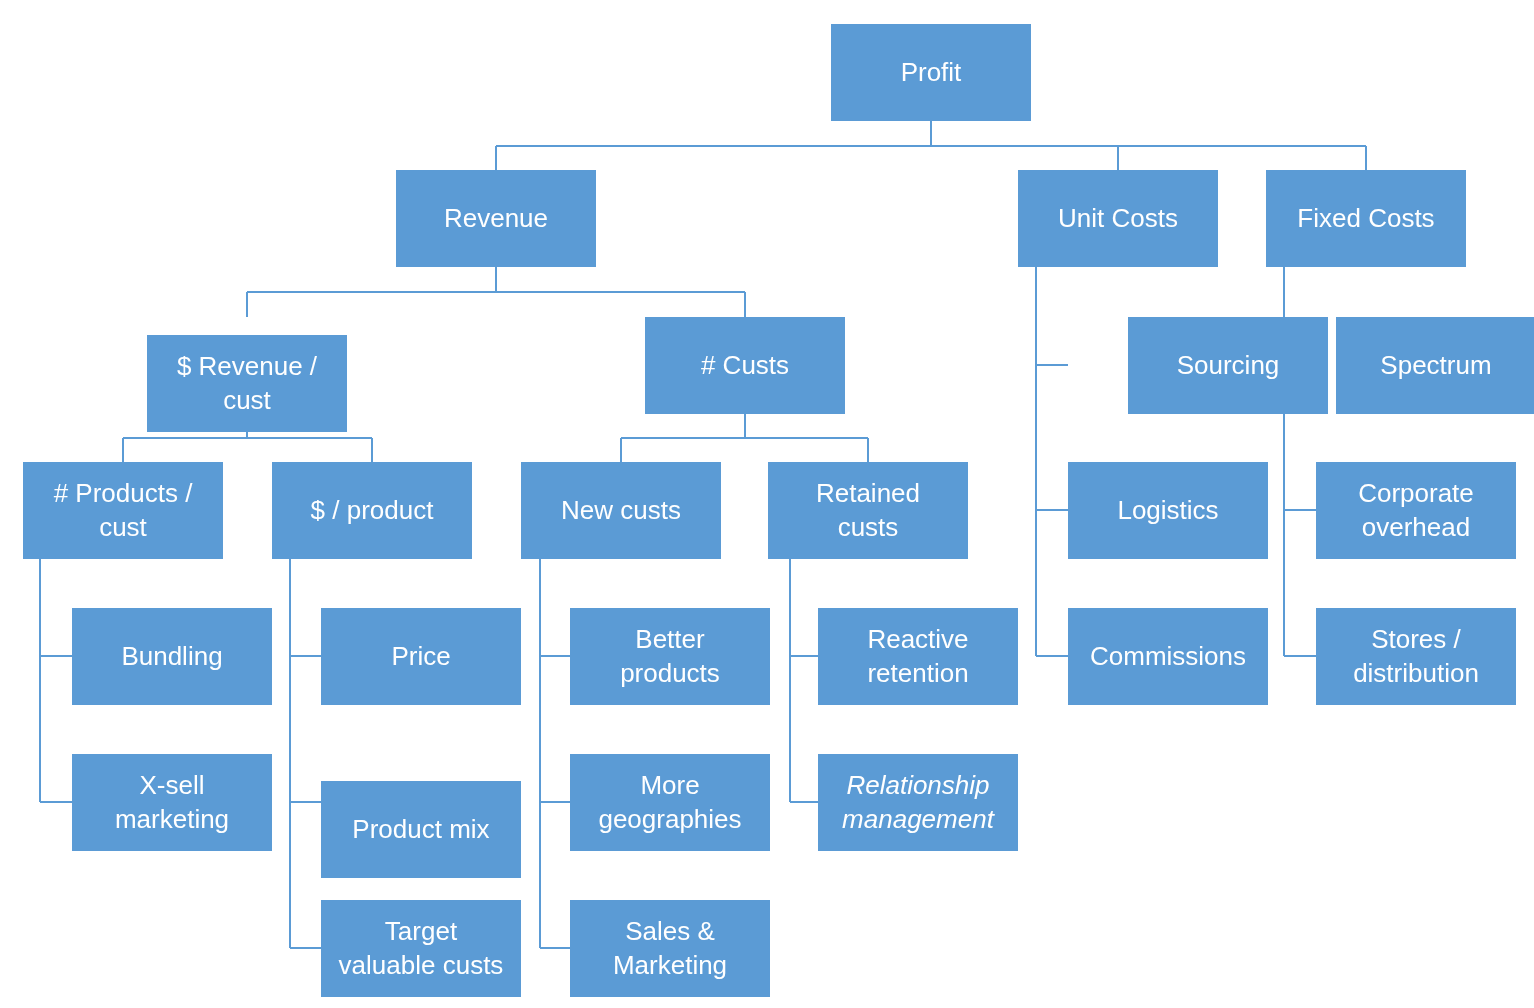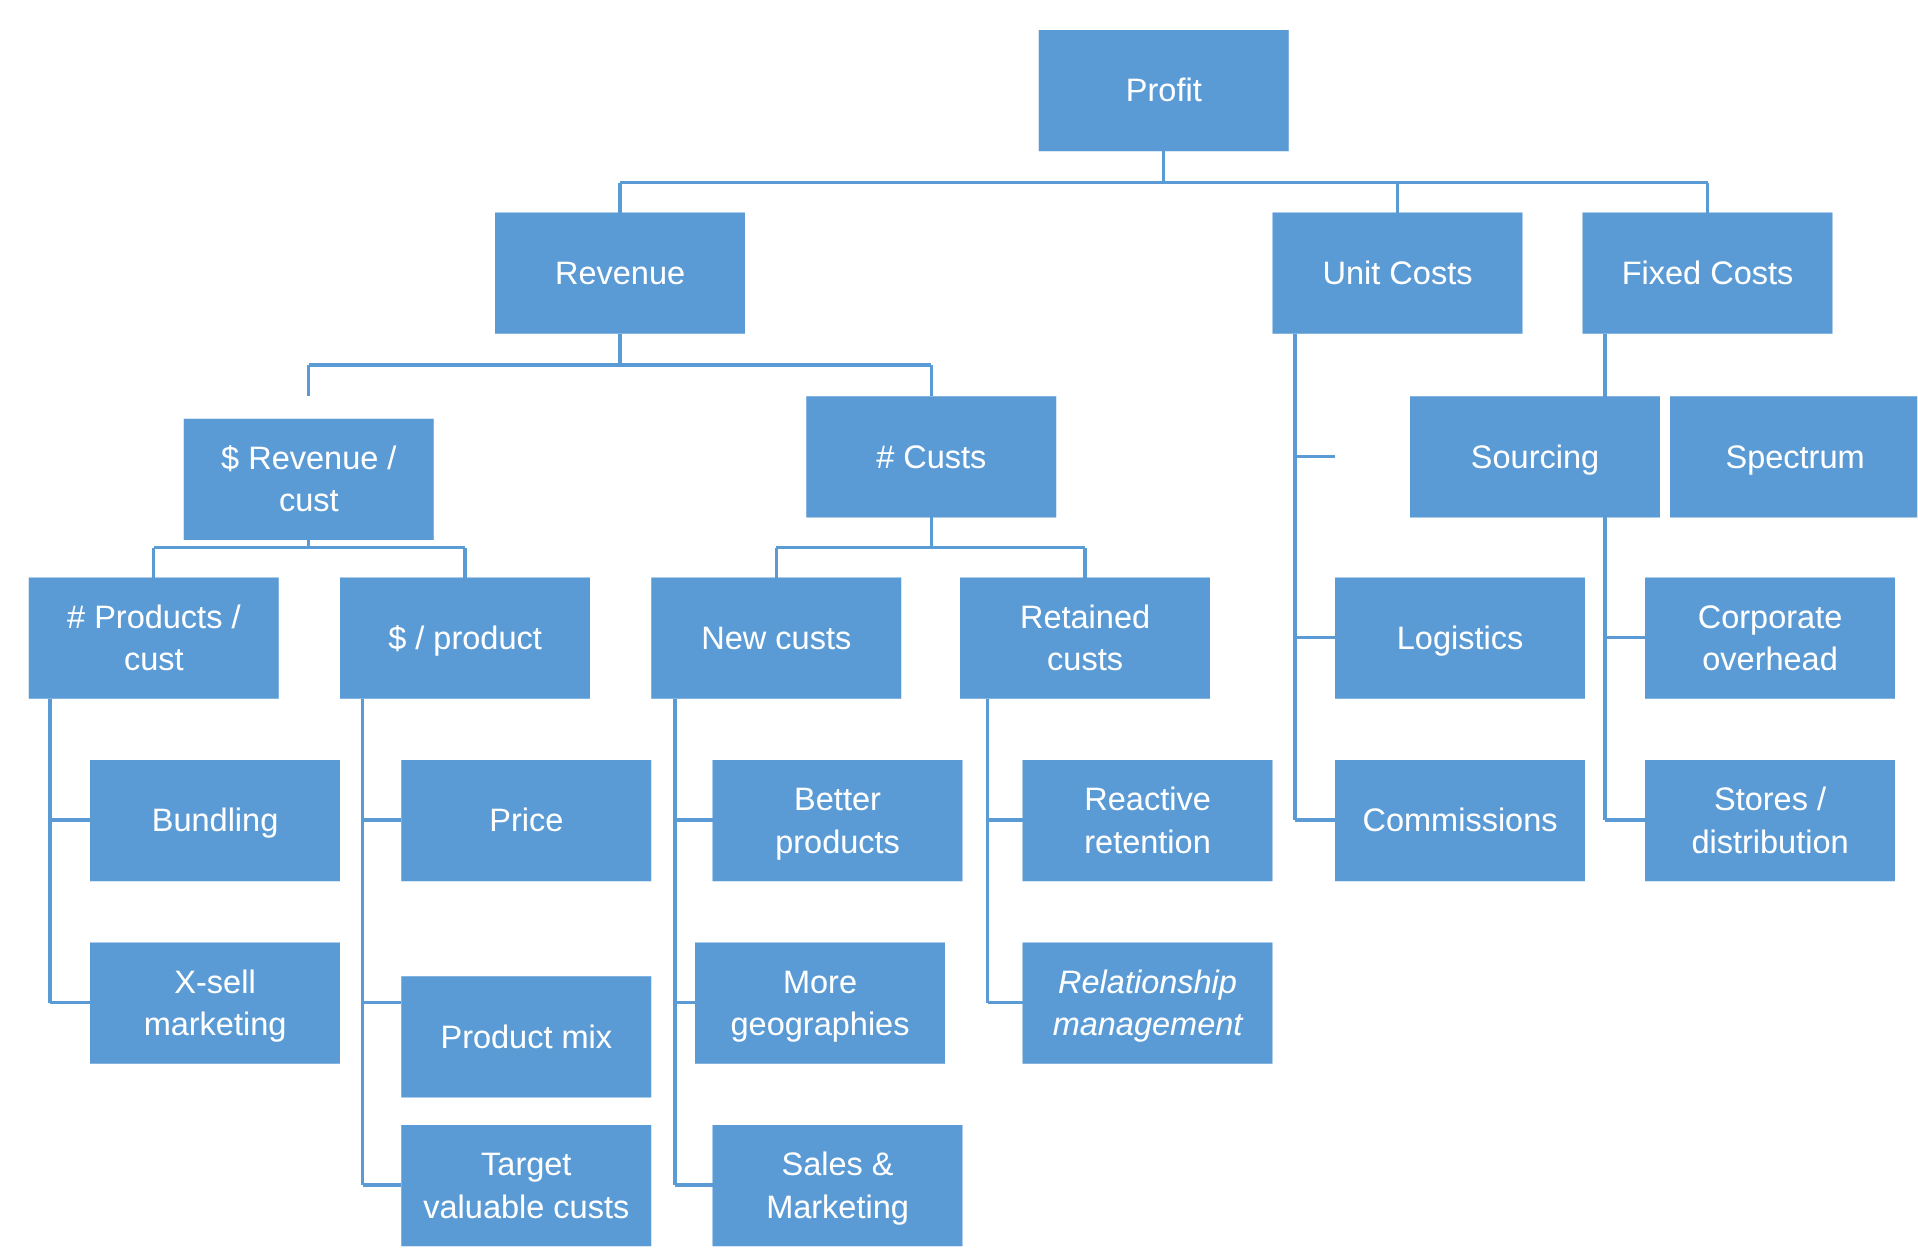--- a/index.html
+++ b/index.html
@@ -149,21 +149,21 @@
 products</div>
   <div class="node" style="left:818px; top:608px;">Reactive
 retention</div>
   <div class="node" style="left:1068px; top:608px;">Commissions</div>
   <div class="node" style="left:1316px; top:608px;">Stores /
 distribution</div>
 
   <div class="node" style="left:72px; top:754px;">X-sell
 marketing</div>
   <div class="node" style="left:321px; top:754px;margin-top:27px;">Product mix</div>
-  <div class="node" style="left:556px; top:754px;">More
+  <div class="node" style="left:570px; top:754px;">More
 geographies</div>
   <div class="node" style="left:818px; top:754px;font-style:italic;">Relationship
 management</div>
 
   <div class="node" style="left:321px; top:900px;">Target
 valuable custs</div>
   <div class="node" style="left:570px; top:900px;">Sales &amp;
 Marketing</div>
 
 </div>

